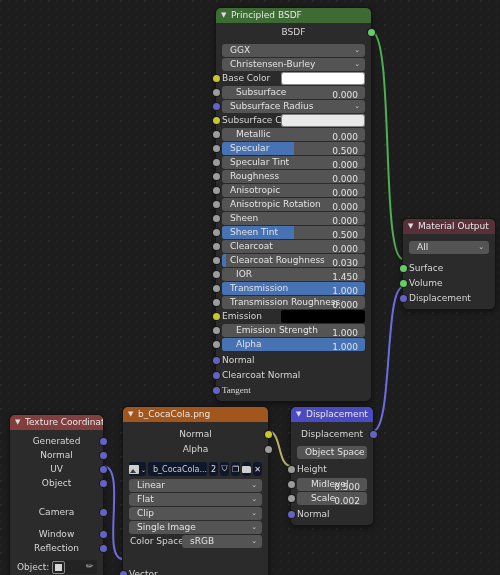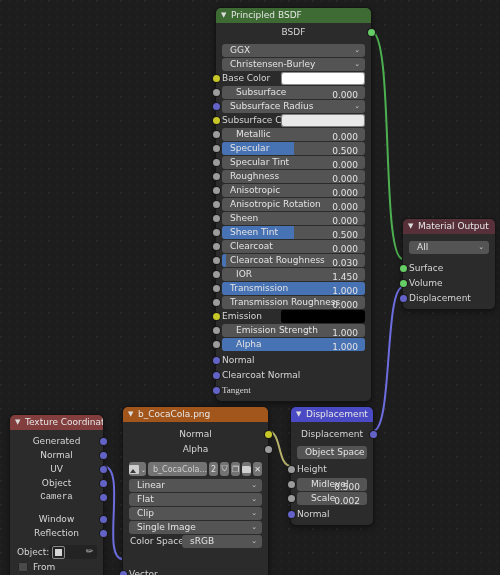--- a/index.html
+++ b/index.html
@@ -40,21 +40,21 @@
   .valbox .vl{position:absolute;left:8px;top:0;line-height:13px;font-size:9px;color:#e3e3e3;z-index:2;white-space:nowrap;}
   .valbox .vl.ind{left:14px;}
   .valbox .vr{position:absolute;right:7px;top:3px;line-height:13px;font-size:9px;color:#e3e3e3;z-index:2;}
   .dd{position:relative;height:13px;border-radius:3px;background:#545454;}
   .dd .t{position:absolute;left:8px;top:0;line-height:13px;font-size:9px;color:#e3e3e3;white-space:nowrap;}
   .dd .c{position:absolute;right:5px;top:0;line-height:13px;font-size:7px;color:#cfcfcf;}
   .swatch{position:absolute;right:0;top:0;height:13px;border-radius:3px;box-shadow:inset 0 0 0 1px rgba(0,0,0,.45);}
   .prop{position:relative;height:13px;line-height:13px;}
   svg.links{position:absolute;left:0;top:0;width:500px;height:575px;pointer-events:none;}
   .tool{position:relative;height:14px;margin:2px 6px 3px 6px;display:flex;gap:2px;}
-  .tbtn{background:#737373;border-radius:3px;height:14px;display:flex;align-items:center;
+  .tbtn{background:#0f172a;border-radius:3px;height:14px;display:flex;align-items:center;
          justify-content:center;color:#e0e0e0;font-size:8px;}
   .objfield{position:relative;height:14px;border-radius:3px;background:#232323;}
 </style>
 </head>
 <body>
 
 <svg class="links" viewBox="0 0 500 575">
   <path d="M371,31 C395,31 380,259 403,259" fill="none" stroke="#4caf50" stroke-width="2"></path>
   <path d="M373,431 C393,431 384,287 403,287" fill="none" stroke="#6d6de0" stroke-width="2"></path>
   <path d="M103,466 C128,466 100,559 123,559" fill="none" stroke="#6d6de0" stroke-width="2"></path>
@@ -313,21 +313,21 @@
       <div class="lbl right">Normal</div>
     </div>
     <div class="srow" style="margin-top:1px;">
       <span class="sock out s-vector"></span>
       <div class="lbl right">UV</div>
     </div>
     <div class="srow" style="margin-top:1px;">
       <span class="sock out s-vector"></span>
       <div class="lbl right">Object</div>
     </div>
-    <div class="srow" style="margin-top:1px;font-family:Liberation Mono, monospace;">
+    <div class="srow" style="margin-top:16px;">
       <span class="sock out s-vector"></span>
       <div class="lbl right">Camera</div>
     </div>
     <div class="srow" style="margin-top:9px;">
       <span class="sock out s-vector"></span>
       <div class="lbl right">Window</div>
     </div>
     <div class="srow" style="margin-top:1px;">
       <span class="sock out s-vector"></span>
       <div class="lbl right">Reflection</div>

